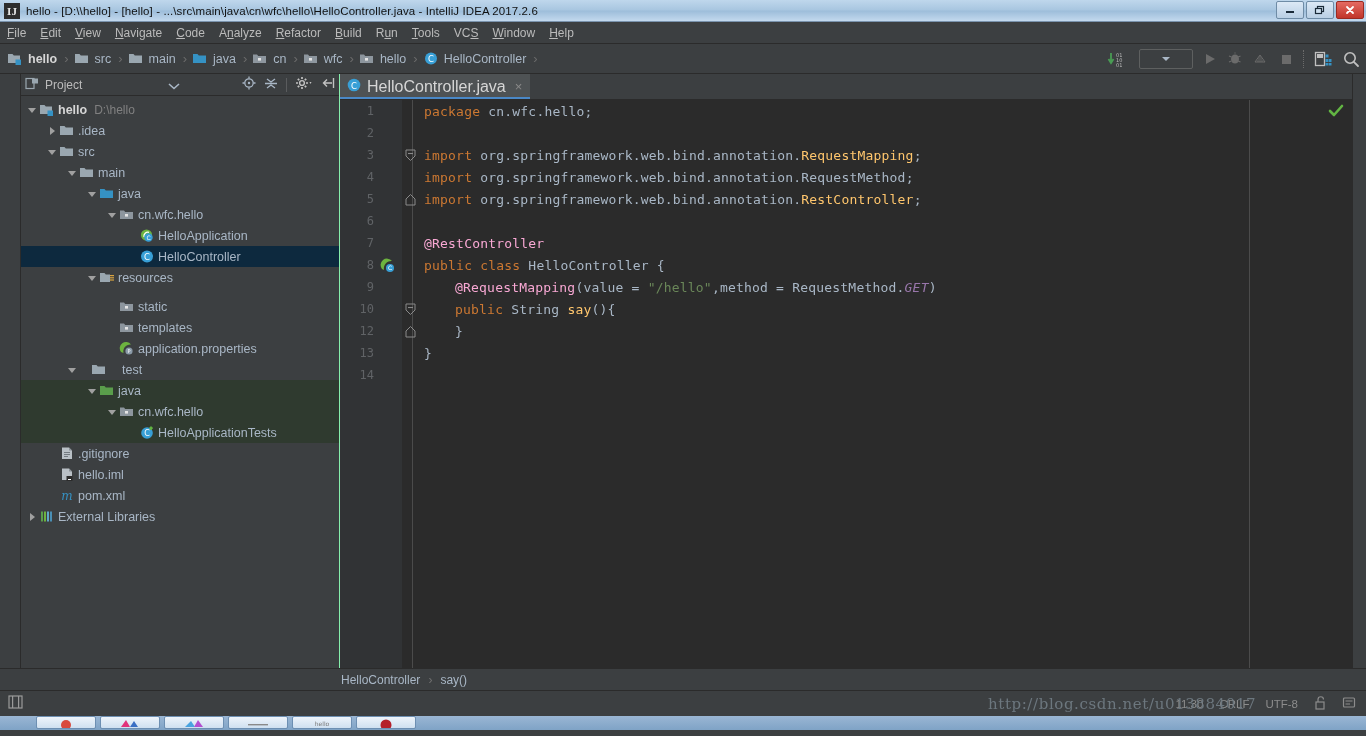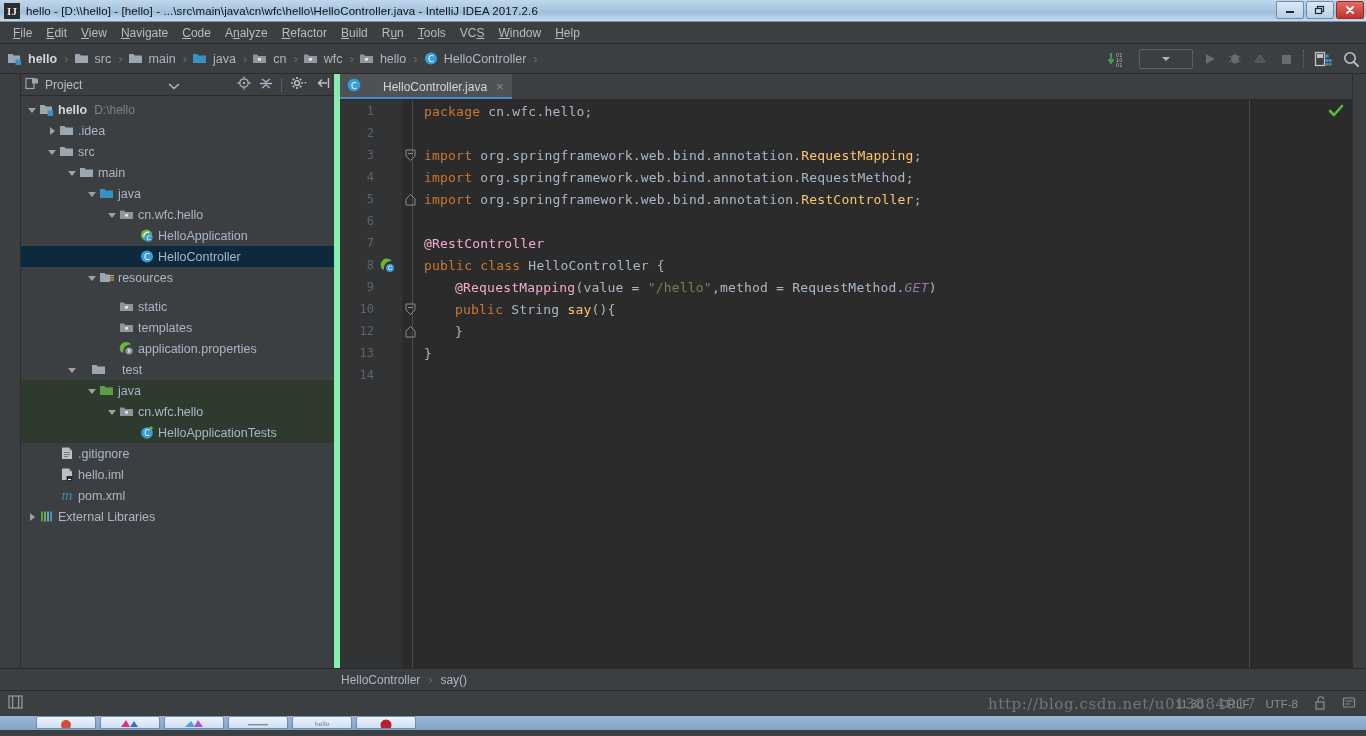--- a/index.html
+++ b/index.html
@@ -22,21 +22,21 @@
   #titlebar .tb-text{ font-size:11.5px; color:#111; white-space:nowrap; letter-spacing:.1px;}
   #win-controls{ position:absolute; right:2px; top:1px; display:flex; gap:2px;}
   .wbtn{ width:28px;height:18px;border:1px solid #6f8ca6;border-radius:2px;
          display:flex;align-items:center;justify-content:center;
          background:linear-gradient(to bottom,#dce9f6,#b9cfe4);}
   .wbtn svg{display:block;}
   .wbtn.close{ background:linear-gradient(to bottom,#e46a62,#c1352a); border-color:#9a2a22;}
 
   
   #menubar{ height:22px; background:#3c3f41; display:flex; align-items:center;
-            padding-left:6px; border-bottom:1px solid #2b2b2b;}
+            border-bottom:1px solid #2b2b2b;}
   .menu-item{ font-size:12px; color:#bbbbbb; padding:2px 7px; cursor:default;}
   .menu-item u{ text-decoration:underline; }
 
   
   #navbar{ height:30px; background:#3c3f41; display:flex; align-items:center;
            padding-left:6px; position:relative; border-bottom:1px solid #2b2b2b;}
   .crumb{ display:flex;align-items:center; font-size:12.5px; color:#a9b7c6; padding:0 1px;}
   .crumb .lbl{ margin-left:5px; }
   .crumb.root .lbl{ font-weight:bold; color:#d6d6d6; }
   .crumb-sep{ color:#6b6b6b; font-size:13px; margin:0 4px 0 6px; }
@@ -47,21 +47,21 @@
 
   
   #main{ display:flex; height:594px; width:100%; }
 
   
   #leftstrip{ width:21px; background:#3c3f41; border-right:1px solid #2b2b2b;
               position:relative;}
 
   
   #project{ width:319px; background:#3c3f41; display:flex; flex-direction:column;
-            border-right:6px solid #86efac;}
+            border-right:1px solid #86efac;}
   #proj-header{ height:22px; display:flex; align-items:center; padding:0 4px;
                 background:#3c3f41; border-bottom:1px solid #2b2b2b; position:relative;}
   #proj-header .ph-label{ font-size:12px; color:#bbbbbb; margin-left:6px;}
   #proj-header .ph-right{ position:absolute; right:4px; display:flex; align-items:center; gap:8px;}
   #tree{ flex:1; background:#3c3f41; overflow:hidden; padding-top:3px; font-size:12.5px;}
   .row{ height:21px; display:flex; align-items:center; color:#a9b7c6; white-space:nowrap;
         padding-left:4px;}
   .row.selected{ background:#0d293e; }
   .row.testsrc{ background:#2f3a2f; }
   .row .arrow{ width:13px; flex:0 0 13px; display:flex; align-items:center; justify-content:center;}
@@ -70,21 +70,21 @@
   .row .txt{ margin-left:3px; }
   .row .bold{ font-weight:bold; color:#d6d6d6; }
   .row .path{ color:#808080; margin-left:7px; font-size:12px;}
 
   
   #editor{ flex:1; display:flex; flex-direction:column; background:#2b2b2b;}
   #tabs{ height:26px; background:#3c3f41; display:flex; align-items:stretch;
          border-bottom:1px solid #2b2b2b;}
   .tab{ display:flex; align-items:center; padding:0 8px 0 7px; background:#4e5254;
         position:relative; cursor:default;}
-  .tab .tname{ font-size:12px; color:#d6d6d6; margin-left:22px;}
+  .tab .tname{ font-size:16px; color:#d6d6d6; margin-left:6px;}
   .tab .tclose{ margin-left:9px; color:#8a8a8a; font-size:13px; line-height:1;}
   .tab .underline{ position:absolute; left:0; right:0; bottom:0; height:2px; background:#4a88c7;}
 
   #codearea{ flex:1; position:relative; background:#2b2b2b; overflow:hidden;
              font-family:"DejaVu Sans Mono", monospace; font-size:13px;}
   .codeline{ height:22px; display:flex; align-items:center; position:relative; }
   .codeline.cur{ background:#323232; }
   .gutter-num{ width:34px; text-align:right; color:#606366; font-size:12px;
                font-family:"DejaVu Sans Mono", monospace; flex:0 0 34px;}
   .gutter-mark{ width:28px; flex:0 0 28px; display:flex; align-items:center; justify-content:center;}

